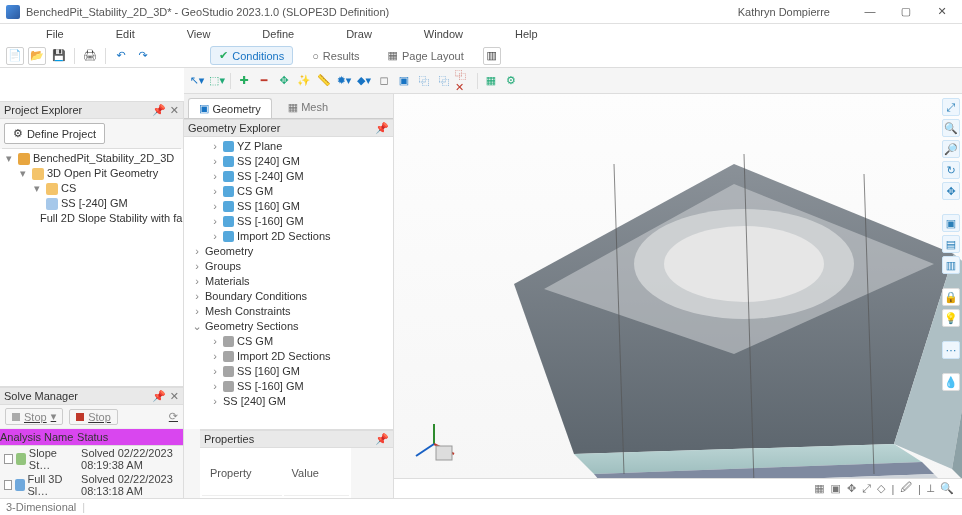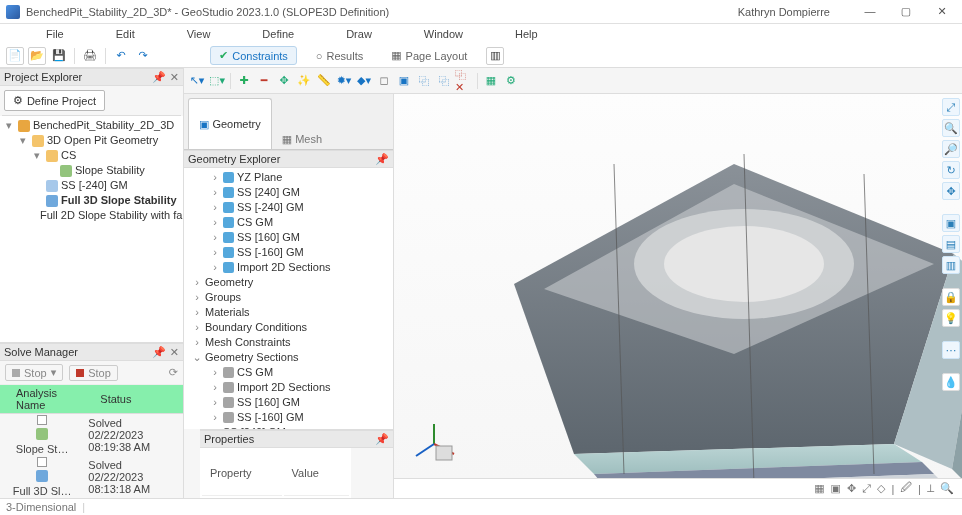--- a/index.html
+++ b/index.html
@@ -10,49 +10,49 @@
 .titlebar .user { color: #555; margin-right: 16px; text-align: right; }
 .win-controls { display: flex; gap: 8px; margin-left: 10px; }
 .win-controls span { width: 28px; text-align: center; color: #555; cursor: default; }
 .menubar { height: 20px; display: flex; align-items: center; padding: 0 6px; gap: 12px; color: #444; }
 .menubar span { cursor: default; margin-left: 40px; }
 .maintoolbar { height: 24px; display: flex; align-items: center; padding: 2px 6px; gap: 4px; border-bottom: 1px solid #ddd; }
 .tb-btn { width: 18px; height: 18px; display: flex; align-items: center; justify-content: center; border: 1px solid transparent; border-radius: 2px; cursor: default; }
 .tb-btn:hover, .tb-btn.outlined { border-color: #cfcfcf; }
 .tb-sep { width: 1px; height: 16px; background: #ddd; margin: 0 2px; }
 .content { flex: 1; display: flex; overflow: hidden; }
-.left-col { width: 184px; display: flex; flex-direction: column; border-right: 1px solid #ddd; background: #f6f6f6; }
+.left-col { width: 184px; display: flex; flex-direction: column; border-right: 1px solid #ddd; background: #f6f6f6; margin-top: 33px; }
 .panel-head { height: 18px; background: #e9e9e9; border-top: 1px solid #ddd; border-bottom: 1px solid #ddd; display: flex; align-items: center; padding: 0 4px; font-size: 11px; color: #333; }
 .panel-head .pin { margin-left: auto; color: #777; }
 .define-btn { margin: 4px; padding: 3px 8px; border: 1px solid #b8b8b8; background: #fff; border-radius: 2px; display: flex; align-items: center; gap: 4px; width: fit-content; color:#333; }
 .tree { padding: 2px 4px; overflow: auto; flex: 1; background: #fff; }
 .tree ul { list-style: none; padding-left: 14px; }
 .tree li { line-height: 15px; white-space: nowrap; display: flex; align-items: center; gap: 3px; }
 .tree li.bold { font-weight: bold; }
 .tree .twisty { width: 9px; color: #888; }
 .ic { width: 12px; height: 12px; display:inline-block; border-radius:2px; }
 .ic-root{background:#e8a640;} .ic-folder{background:#f4c46b;} .ic-slope{background:#93c47d;} .ic-ss{background:#a6c8ea;} .ic-full{background:#6fa8dc;}
 .solve-panel { border-top: 1px solid #ddd; display:flex; flex-direction:column; }
-.solve-toolbar { display:flex; gap:6px; padding: 3px 5px; align-items:center; border-bottom:1px solid #eee;}
+.solve-toolbar { display:flex; gap:6px; padding: 3px 5px; align-items:center; border-bottom:1px solid #eee;text-decoration:underline;}
 .solve-toolbar .stop-btn { border:1px solid #ccc; padding:1px 6px; border-radius:2px; display:flex; align-items:center; gap:4px; color:#888;}
 .sq-red{width:8px;height:8px;background:#c0392b;}
 .sq-gray{width:8px;height:8px;background:#aaa;}
 .solve-table { width:100%; border-collapse:collapse; }
-.solve-table th { text-align:left; padding:2px 16px; background:#86efac; border-bottom:1px solid #ddd; font-weight:normal; color:#333; }
+.solve-table th { text-align:left; padding:2px 0; background:#d946ef; border-bottom:1px solid #ddd; font-weight:normal; color:#333; }
 .solve-table td { padding:1px 4px; color:#444; }
-.solve-table td:first-child { display:flex; align-items:center; gap:3px;flex-direction:column;}
+.solve-table td:first-child { display:flex; align-items:center; gap:3px;}
 .chk { width:10px; height:10px; border:1px solid #999; background:#fff; display:inline-block;}
 .mid-col { width: 210px; display:flex; flex-direction:column; border-right:1px solid #ddd; background:#f6f6f6; }
 .tab-row { height: 24px; display:flex; align-items:center; padding:3px 5px; gap:10px; border-bottom:1px solid #ddd; background:#fafafa;}
 .tab { display:flex; align-items:center; gap:4px; padding:2px 8px; border:1px solid transparent; border-radius:3px; color:#666; cursor:default;}
 .tab.active { color:#1874c4; border-color:#b8d4ec; background:#eaf3fb;}
 .sec-toolbar { height: 26px; display:flex; align-items:center; gap:2px; padding:0 4px; border-bottom:1px solid #ddd; background:#f5f5f5; overflow:hidden;}
 .sec-btn { width:18px; height:18px; display:flex; align-items:center; justify-content:center; color:#2a7; cursor:default;}
 .tab-geo{ display:flex; align-items:center; gap:3px; padding:3px 10px; background:#fff; border:1px solid #ccc; border-bottom:none; border-radius:3px 3px 0 0; }
-.tab-mesh{ padding:3px 10px; color:#777;margin-top:32px; }
+.tab-mesh{ padding:3px 16px; color:#777; }
 .exp-tree { flex:1; overflow:auto; background:#fff; padding:2px 4px; }
 .exp-tree ul { list-style:none; padding-left:14px; }
 .exp-tree li { line-height:15px; display:flex; align-items:center; gap:3px; white-space:nowrap; }
 .tw{width:10px;color:#888;display:inline-block;text-align:center;}
 .ip{width:11px;height:11px;background:#55a8dc;border-radius:2px;display:inline-block;}
 .ig{width:11px;height:11px;background:#a5a5a5;border-radius:2px;display:inline-block;}
 .props { border-top:1px solid #ddd;margin-left:16px; }
 .props-grid { background:#fff; height:50px; }
 .props-grid th { text-align:left; padding:2px 30px 2px 8px; font-weight:normal; color:#555; border-bottom:1px solid #eee;}
 .right-col { flex:1; display:flex; flex-direction:column; background:#fff; position:relative;}
@@ -95,21 +95,21 @@
   <span class="tb-btn">💾</span>
   <span class="tb-sep"></span>
   <span class="tb-btn">🖨</span>
   <span class="tb-sep"></span>
   <span class="tb-btn" style="color:#1874c4">↶</span>
   <span class="tb-btn" style="color:#1874c4">↷</span>
   <div style="width:50px"></div>
   <div class="tab-row" style="border:none;background:none;height:auto;padding:0;">
     <span class="tab active">
         <span style="color:#27ae60">✔</span>
-        <span>Constraints</span>
+        <span>Conditions</span>
       </span>
     <span class="tab">
         <span>○</span>
         <span>Results</span>
       </span>
     <span class="tab">
         <span>▦</span>
         <span>Page Layout</span>
       </span>
     <span class="tb-btn outlined">▥</span>
@@ -141,36 +141,24 @@
               <span class="twisty">▾</span>
               <span class="ic ic-folder"></span>
               <span>3D Open Pit Geometry</span>
             </li>
           <ul>
             <li>
                 <span class="twisty">▾</span>
                 <span class="ic ic-folder"></span>
                 <span>CS</span>
               </li>
-            <ul>
-              <li>
-                  <span class="twisty"></span>
-                  <span class="ic ic-slope"></span>
-                  <span>Slope Stability</span>
-                </li>
-            </ul>
             <li>
                 <span class="twisty"></span>
                 <span class="ic ic-ss"></span>
                 <span>SS [-240] GM</span>
-              </li>
-            <li class="bold">
-                <span class="twisty"></span>
-                <span class="ic ic-full"></span>
-                <span>Full 3D Slope Stability</span>
               </li>
             <li>
                 <span class="twisty"></span>
                 <span class="ic ic-full"></span>
                 <span>Full 2D Slope Stability with fault</span>
               </li>
           </ul>
         </ul>
       </ul>
     </div>

